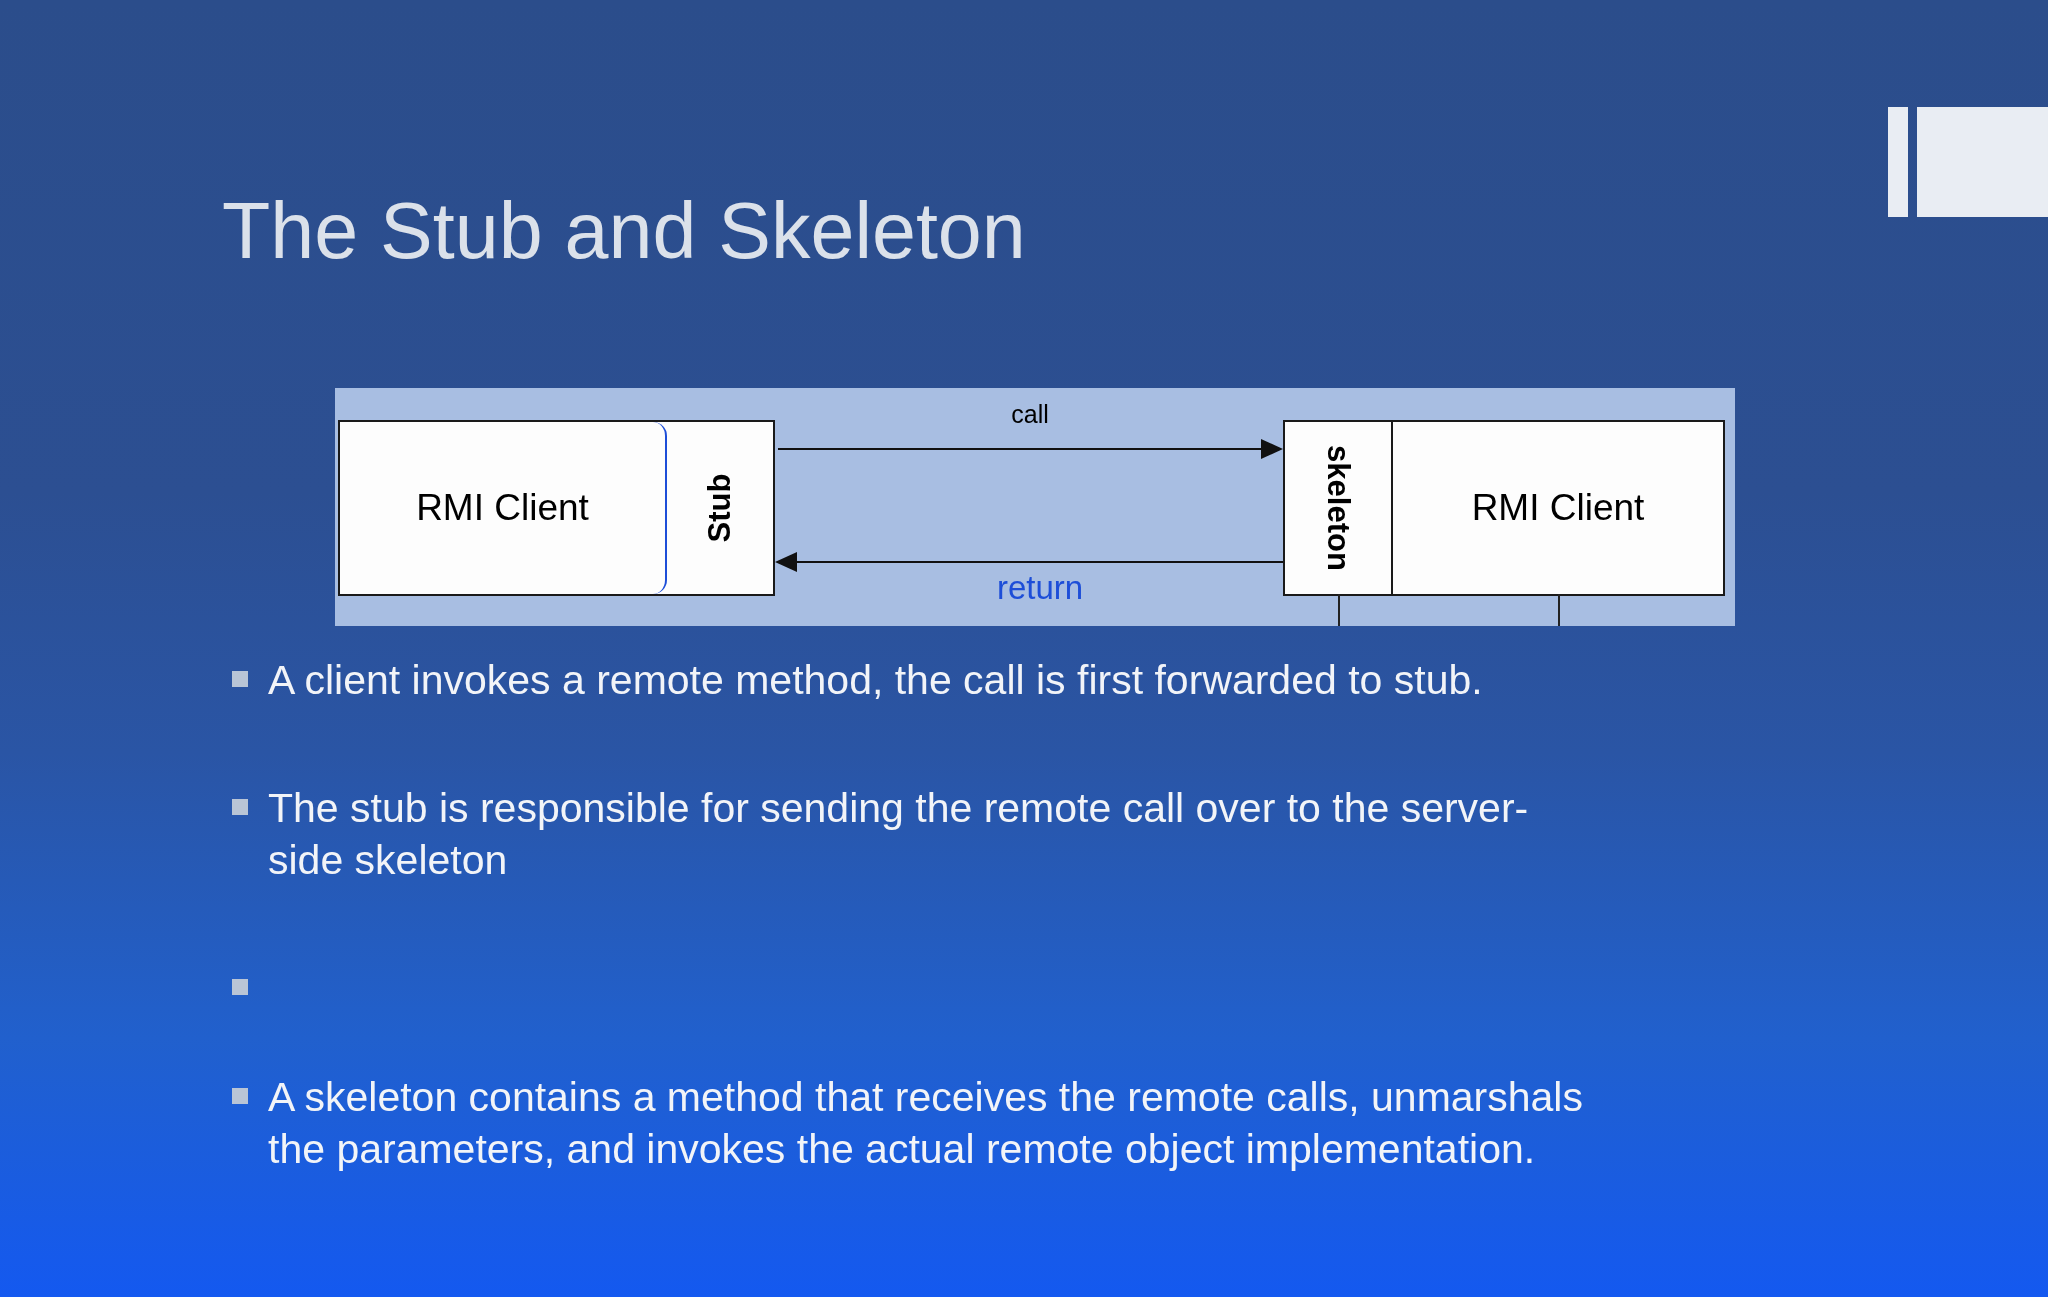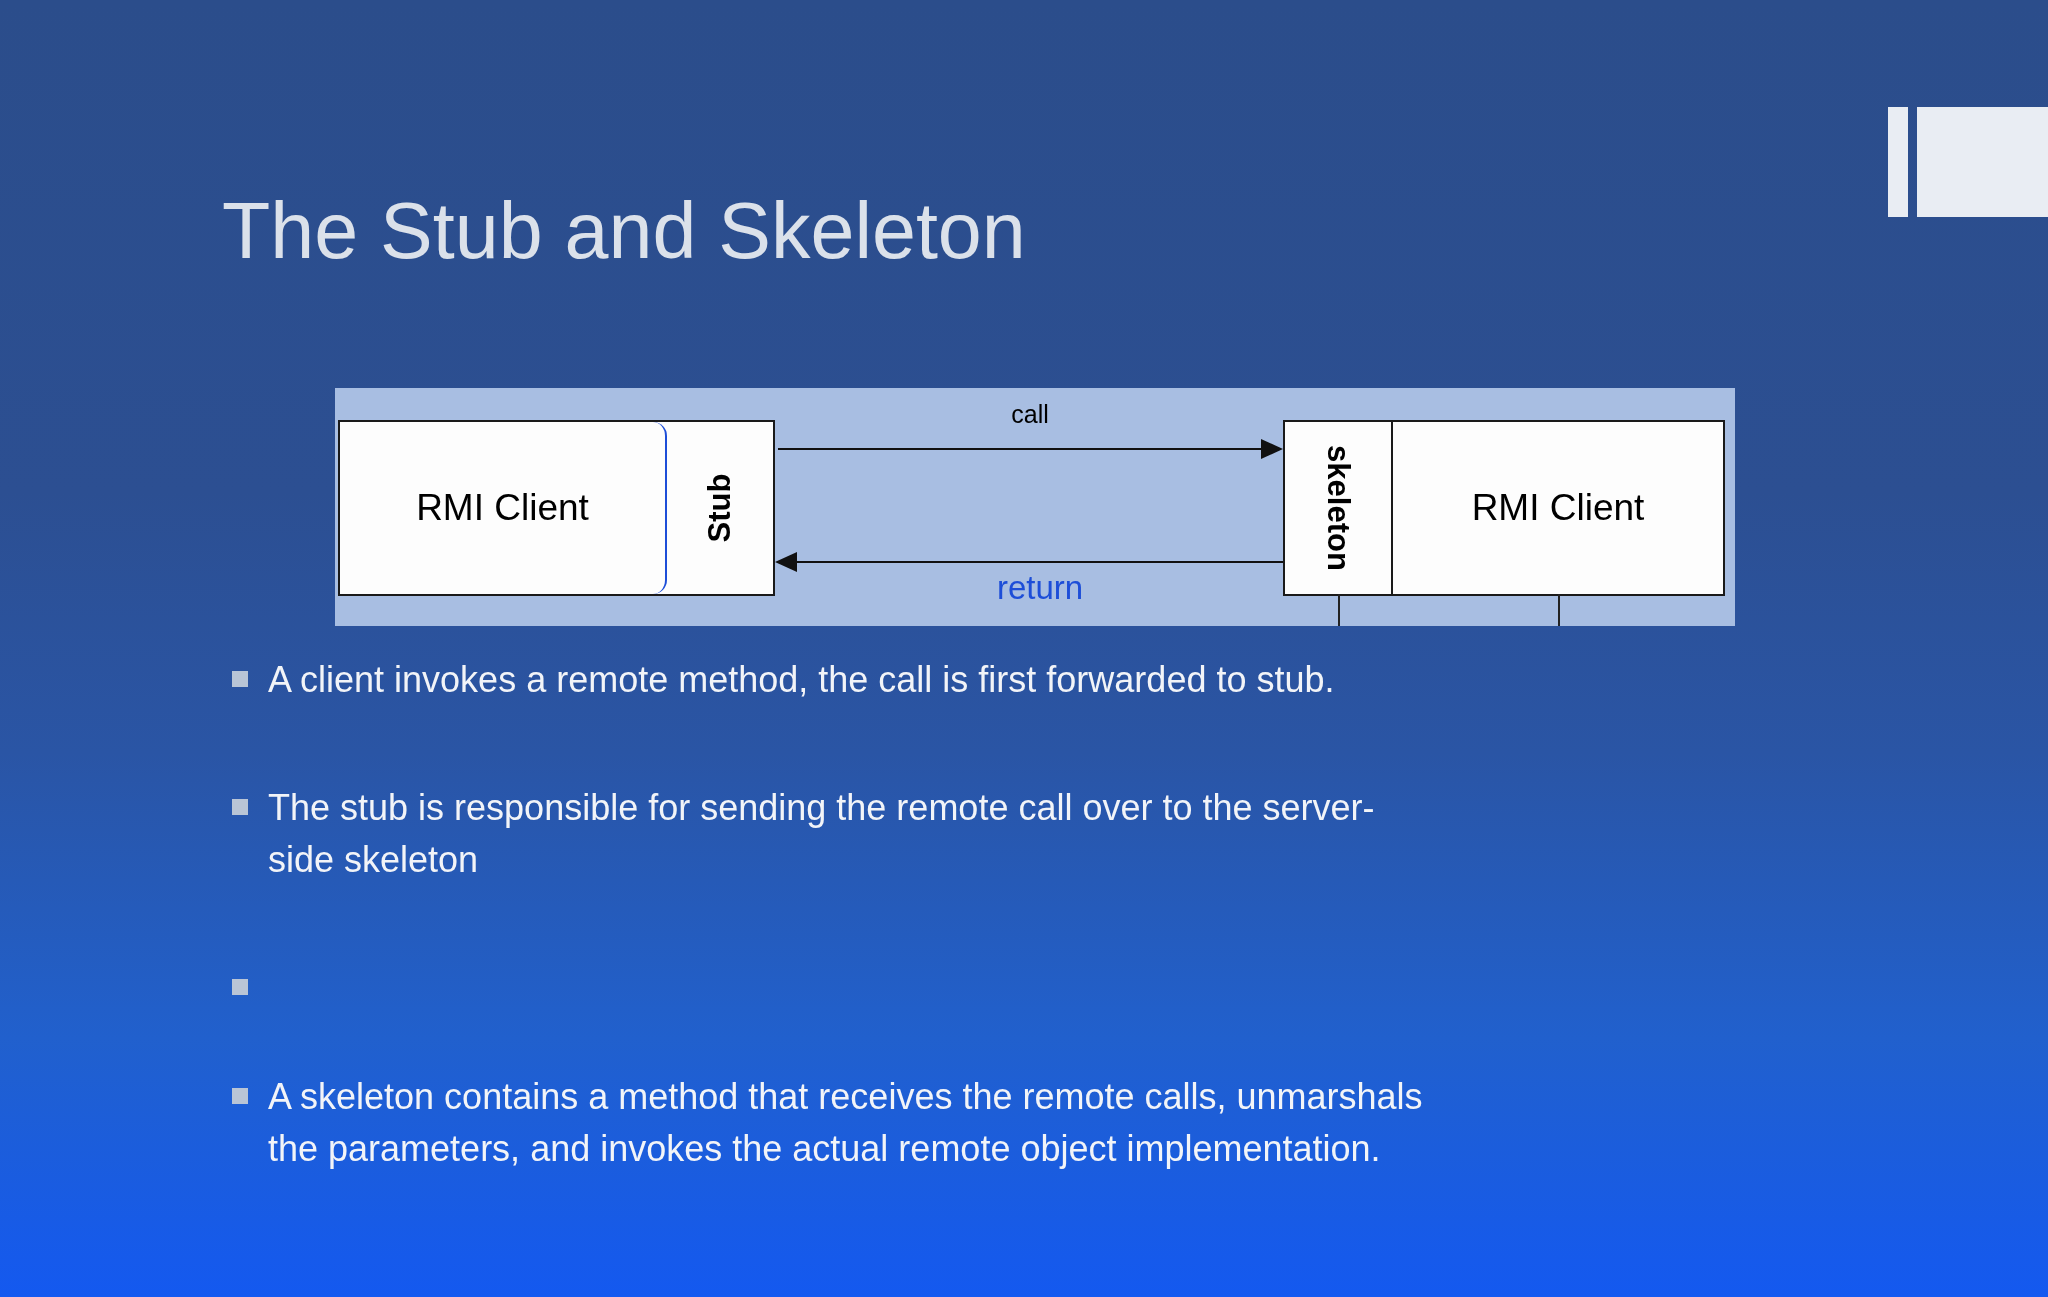--- a/index.html
+++ b/index.html
@@ -86,21 +86,21 @@
   .conn-line-2 { left: 1223px; }
 
   
   .bullets {
     position: absolute; left: 232px; top: 654px; width: 1580px;
     list-style: none; margin: 0; padding: 0;
   }
   .bullet {
     display: flex; align-items: flex-start;
     margin-bottom: 76px;
-    color: #f2f4f8; font-size: 36px; line-height: 52px;
+    color: #f2f4f8; font-size: 41px; line-height: 52px;
   }
   .bullet-marker {
     flex: 0 0 auto; width: 16px; height: 16px; margin: 17px 20px 0 0;
     background: #b9c5d6;
   }
   .bullet-text { white-space: pre-line; }
 </style>
 </head>
 <body>
 

